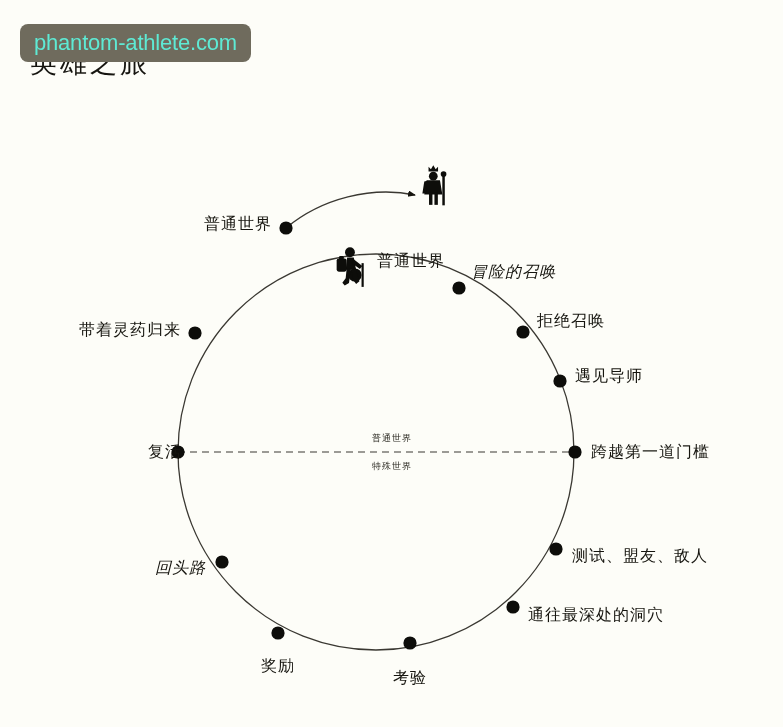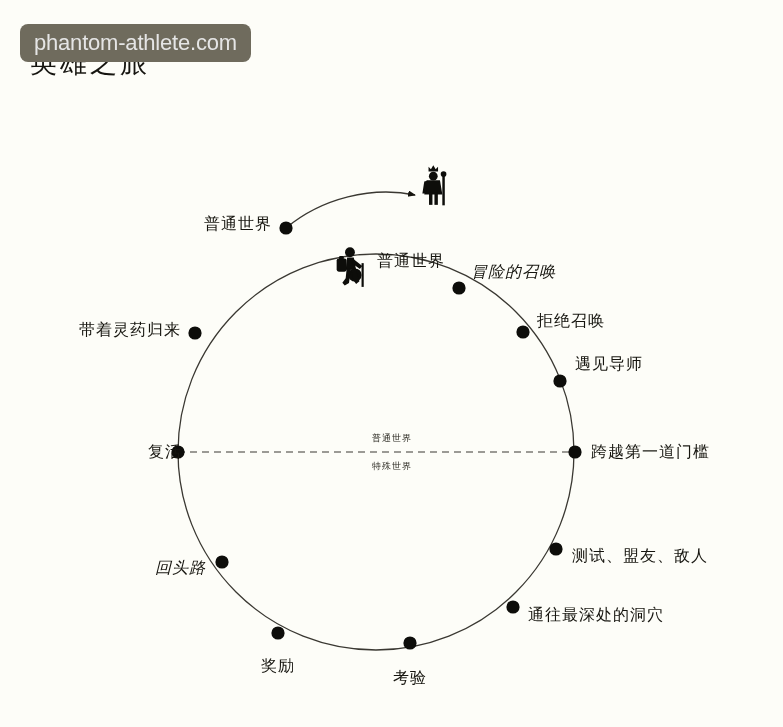--- a/index.html
+++ b/index.html
@@ -43,21 +43,21 @@
     top: 24px;
     height: 38px;
     padding: 0 14px;
     display: flex;
     align-items: center;
     background: #6f6b5d;
     border-radius: 8px;
     z-index: 6;
   }
   .watermark-text {
-    color: #e5e5e5;
+    color: #5eead4;
     font-size: 22px;
     font-family: "Liberation Sans", "DejaVu Sans", sans-serif;
     letter-spacing: -0.2px;
     white-space: nowrap;
   }
 
   
   #diagram {
     position: absolute;
     left: 0;
@@ -170,21 +170,21 @@
 
       <rect x="23.5" y="12.5" width="2.6" height="31" fill="#0d0d0a"></rect>
       <circle cx="24.8" cy="10.5" r="3" fill="#0d0d0a"></circle>
     </g>
   </svg>
 
   <div id="labels-layer">
       <div class="stage-label right" style="left: 377px; top: 261px;">普通世界</div>
       <div class="stage-label right" style="left: 471px; top: 272px; font-style: italic;">冒险的召唤</div>
       <div class="stage-label right" style="left: 537px; top: 321px; text-align: right;">拒绝召唤</div>
-      <div class="stage-label right" style="left: 575px; top: 364px;">遇见导师</div>
+      <div class="stage-label right" style="left: 575px; top: 376px;">遇见导师</div>
       <div class="stage-label right" style="left: 591px; top: 452px; text-align: right;">跨越第一道门槛</div>
       <div class="stage-label right" style="left: 572px; top: 556px;">测试、盟友、敌人</div>
       <div class="stage-label right" style="left: 528px; top: 615px;">通往最深处的洞穴</div>
       <div class="stage-label below" style="left: 410px; top: 670px;">考验</div>
       <div class="stage-label below" style="left: 278px; top: 658px;">奖励</div>
       <div class="stage-label left" style="left: 206px; top: 568px; font-style: italic;">回头路</div>
       <div class="stage-label left" style="left: 162px; top: 452px; margin-left: 20px;">复活</div>
       <div class="stage-label left" style="left: 181px; top: 330px; text-align: center;">带着灵药归来</div>
       <div class="stage-label left" style="left: 272px; top: 224px;">普通世界</div>
     </div>

